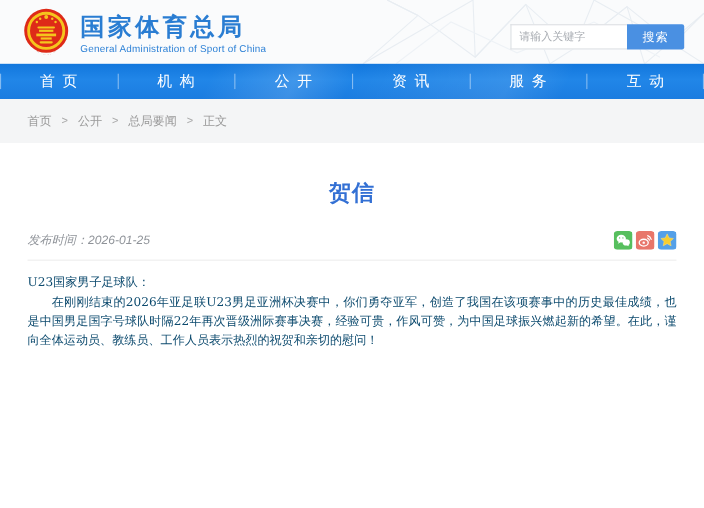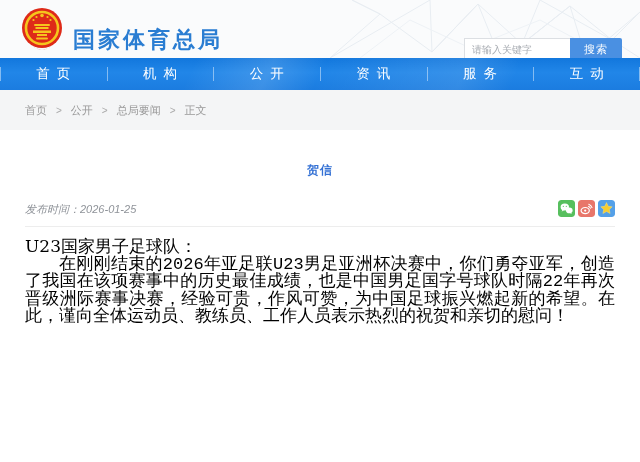--- a/index.html
+++ b/index.html
@@ -4,26 +4,26 @@
 <style>
   * { margin:0; padding:0; box-sizing:border-box; }
   html,body { background:#dfe3e8; }
   .page {
     width:640px; height:462px; position:relative; overflow:hidden;
     background:#ffffff; font-family:"Liberation Sans", sans-serif;
   }
   
   .header { position:relative; height:58px; background:#fafbfc; overflow:hidden; }
   .header-pattern { position:absolute; top:0; left:0; width:640px; height:58px; }
-  .brand { position:absolute; left:20px; top:7px; display:flex; align-items:flex-end; gap:9px; cursor:pointer; }
+  .brand { position:absolute; left:20px; top:7px; display:flex; align-items:center; gap:9px; cursor:pointer; }
   .emblem { width:44px; height:46px; }
   .brand-text { display:flex; flex-direction:column; }
   .site-name { color:#2a7dd2; font-size:22px; font-weight:bold; letter-spacing:3px; line-height:26px; }
   .site-name-en { color:#2f82d6; font-size:9px; letter-spacing:.2px; margin-top:1px; }
-  .search { position:absolute; right:18px; top:38px; display:flex; }
+  .search { position:absolute; right:18px; top:22px; display:flex; }
   .search-input {
     width:106px; height:23px; border:1px solid #dcdfe3; border-right:none; background:#fff;
     font-size:10px; padding:0 7px; color:#444; outline:none;
   }
   .search-input::placeholder { color:#a9adb3; }
   .search-btn {
     width:52px; height:23px; border:none; background:#4a90e2; color:#fff;
     font-size:11px; border-radius:0 2px 2px 0; cursor:pointer; letter-spacing:1px;
   }
   
@@ -53,36 +53,36 @@
     height:40px; background:#f4f5f6; display:flex; align-items:center;
     padding-left:25px; font-size:11px; color:#999;
   }
   .crumb-link { cursor:pointer; }
   .crumb-sep { margin:0 9px; color:#aaa; font-size:10px; }
   .crumb-current { color:#999;text-align:center; }
   
   .article { padding:0 25px; position:relative; }
   .article-title {
     margin-top:32px; text-align:center; color:#3370d4;
-    font-size:12px; font-weight:bold; letter-spacing:1px;
+    font-size:20px; font-weight:bold; letter-spacing:1px;
   }
   .meta-row { position:relative; margin-top:21px; height:18px; font-size:11px; color:#8f9399; }
   .meta-group { display:flex; justify-content:space-between; gap:40px; line-height:18px;font-style:italic; }
   .meta-item span { color:#8f9399; }
   .font-size-option { cursor:pointer; margin-left:4px; }
   .share { position:absolute; right:0; top:0; display:flex; gap:3px; }
   .share-icon { width:17px; height:17px; border-radius:3px; cursor:pointer; display:block; }
   .divider { border-bottom:1px solid #ededed; margin-top:8px; }
   
   .article-body {
     margin-top:11px; font-family:"DejaVu Serif","Liberation Serif",serif;
-    font-size:17px; color:#000000; line-height:17.5px; text-align:justify;
+    font-size:11px; color:#0c4a6e; line-height:17.5px; text-align:justify;
   }
   .article-body p { margin:0; }
-  .para { text-indent:2em;font-family:Liberation Mono, monospace; }
+  .para { text-indent:2em; }
 </style>
 </head>
 <body>
 
 <div class="page">
 
   <header class="header">
     <svg class="header-pattern" viewBox="0 0 640 58">
       <g stroke="#e8edf2" stroke-width="1" fill="none">
         <path d="M330,58 L380,14 L432,52 L478,4 L522,44 L570,6 L612,40 L640,12"></path>
@@ -106,20 +106,21 @@
         <circle cx="13.5" cy="13" r="1.1" fill="#f5c51d"></circle>
         <circle cx="30.5" cy="13" r="1.1" fill="#f5c51d"></circle>
         <rect x="14" y="17" width="16" height="2" rx="1" fill="#f5c51d"></rect>
         <rect x="15.5" y="20" width="13" height="2" fill="#f5c51d"></rect>
         <rect x="13" y="23.5" width="18" height="2.5" fill="#f5c51d"></rect>
         <rect x="17" y="27" width="10" height="2" fill="#f5c51d"></rect>
         <rect x="16" y="30.5" width="12" height="2" rx="1" fill="#f5c51d"></rect>
       </svg>
       <div class="brand-text">
         <div class="site-name">国家体育总局</div>
+        <div class="site-name-en">General Administration of Sport of China</div>
       </div>
     </div>
 
     <div class="search">
       <input class="search-input" type="text" placeholder="请输入关键字" style="">
       <button class="search-btn">搜索</button>
     </div>
   </header>
 
   <nav class="nav">

